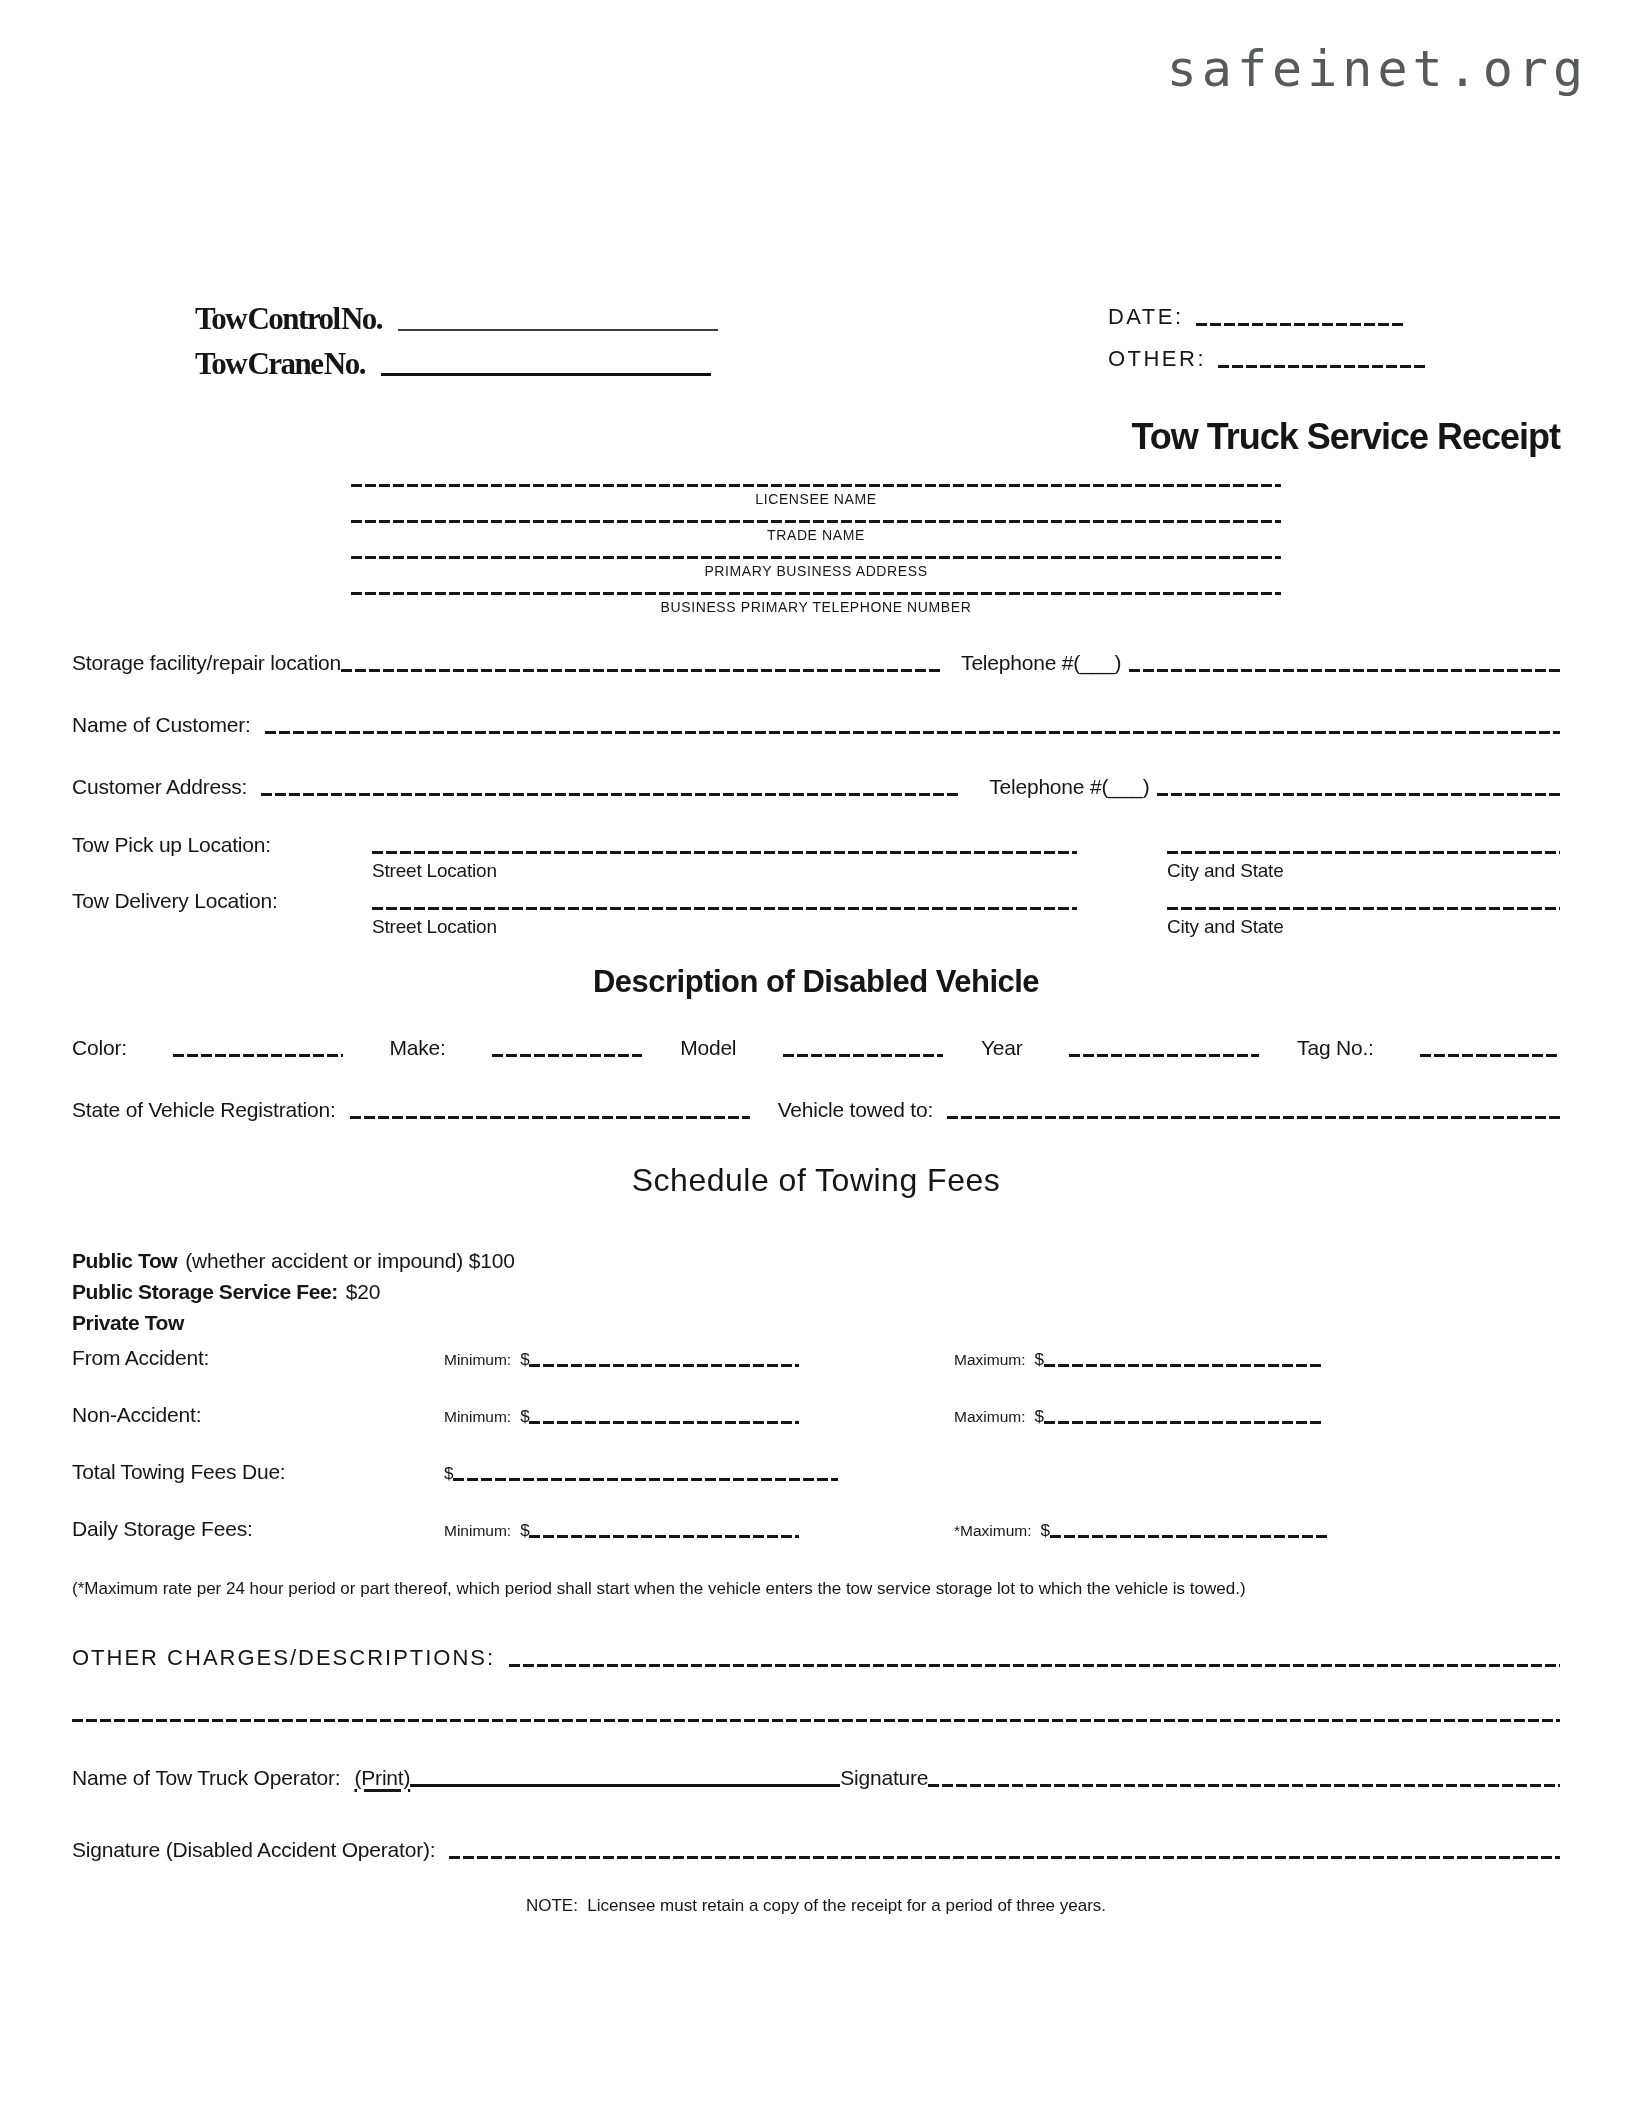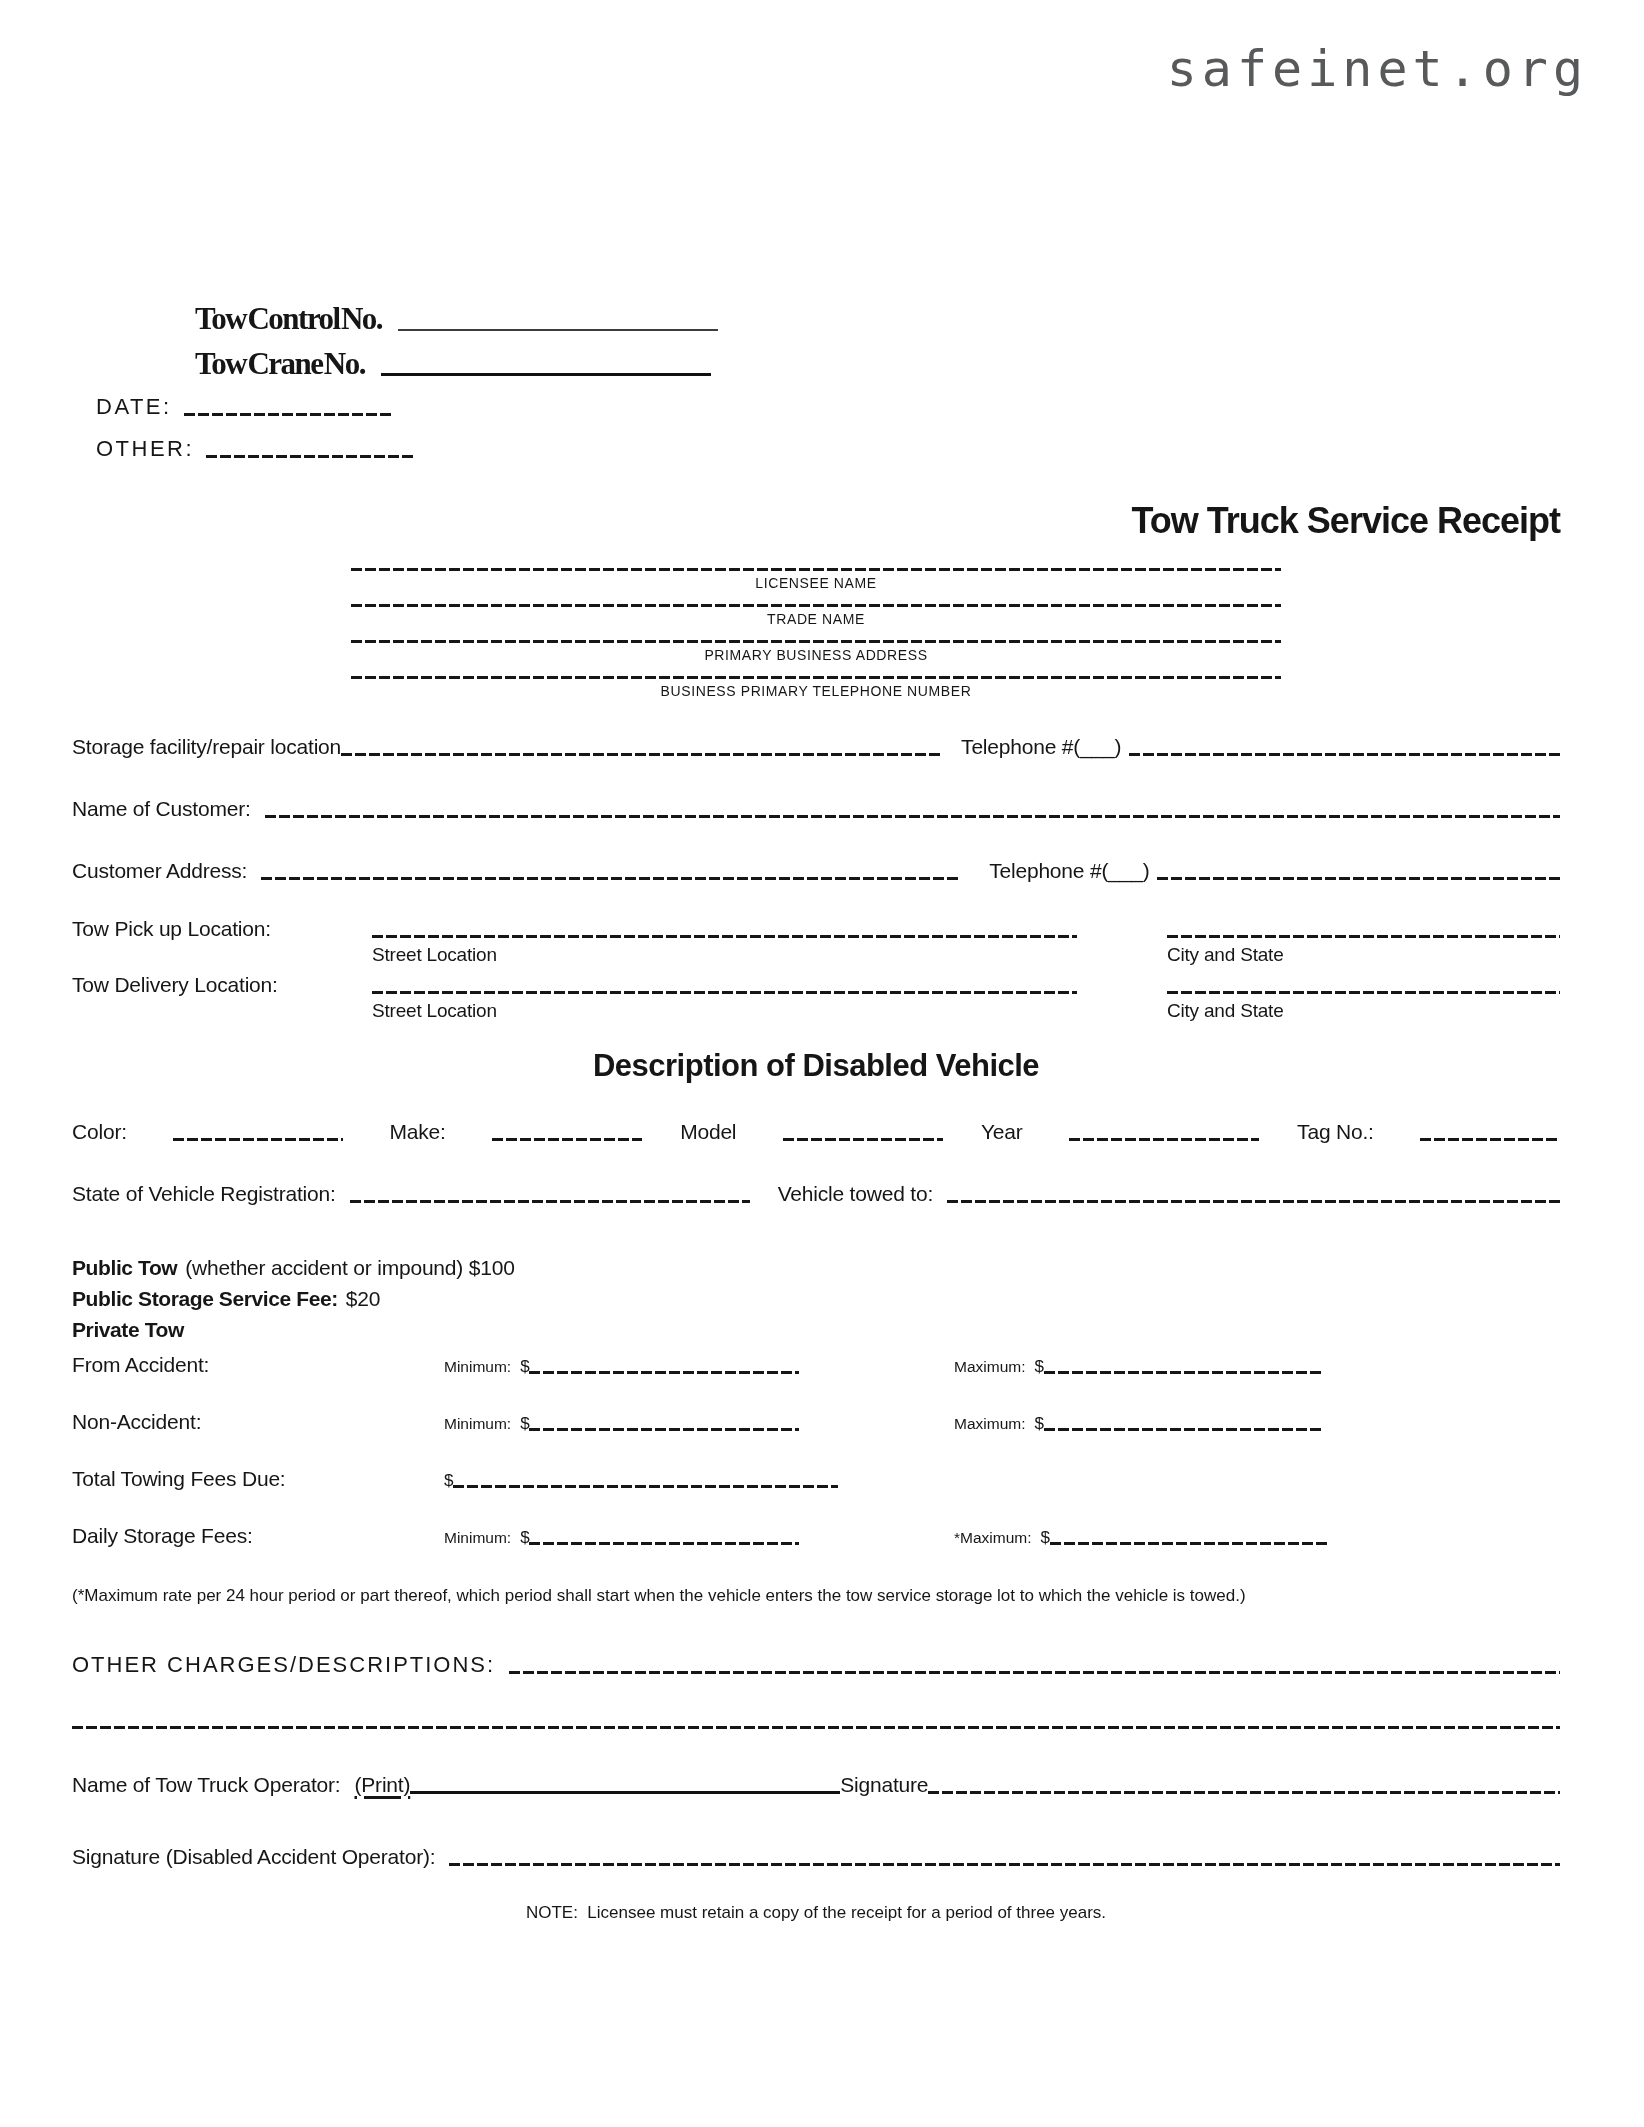--- a/index.html
+++ b/index.html
@@ -25,21 +25,21 @@
     background-size:14px 3px; background-repeat:repeat-x; background-position:0 100%;
   }
   .blank.grow { flex:1 1 auto; }
   .blank.solidline { background-image:linear-gradient(to right,#111 100%,#111 0); background-size:100% 3px; }
   .blank.thinline  { background-image:linear-gradient(to right,#3d3d3d 100%,#3d3d3d 0); background-size:100% 2px; height:2px; }
   .w140{width:140px}.w150{width:150px}.w160{width:160px}.w170{width:170px}.w190{width:190px}
   .w210{width:210px}.w270{width:270px}.w280{width:280px}.w320{width:320px}.w330{width:330px}
   .w385{width:385px}.w400{width:400px}.w430{width:430px}.w600{width:600px}.w700{width:700px}
 
   
-  .ctrl-block { display:flex; justify-content:space-between; margin-top:198px;flex-direction:column; }
+  .ctrl-block { display:flex; justify-content:space-between; margin-top:198px; }
   .ctrl-left { padding-left:123px; }
   .ctrl-line {
     font-family:"Liberation Serif", serif; font-weight:bold;
     font-size:31px; letter-spacing:-1.5px; word-spacing:-5px;
     line-height:45px; display:flex; align-items:baseline;
   }
   .ctrl-line .blank { margin-left:16px; }
   .ctrl-right { padding-right:132px; }
   .dt-line { font-size:22px; letter-spacing:2.5px; line-height:42px; display:flex; align-items:baseline;margin-left:24px; }
   .dt-line .blank { margin-left:12px; }
@@ -202,20 +202,21 @@
       <span class="blank w140 ml8"></span>
     </div>
 
     <div class="row mt38">
       <span>State of Vehicle Registration:</span>
       <span class="blank w400 ml14"></span>
       <span class="ml28">Vehicle towed to:</span>
       <span class="blank grow ml14"></span>
     </div>
 
+    <div class="fees-heading">Schedule of Towing Fees</div>
 
     <div class="fee-intro">
       <div class="line">
         <b>Public Tow</b>
         <span class="sep"></span>
         <span>(whether accident or impound) $100</span>
       </div>
       <div class="line">
         <b>Public Storage Service Fee:</b>
         <span class="sep"></span>

